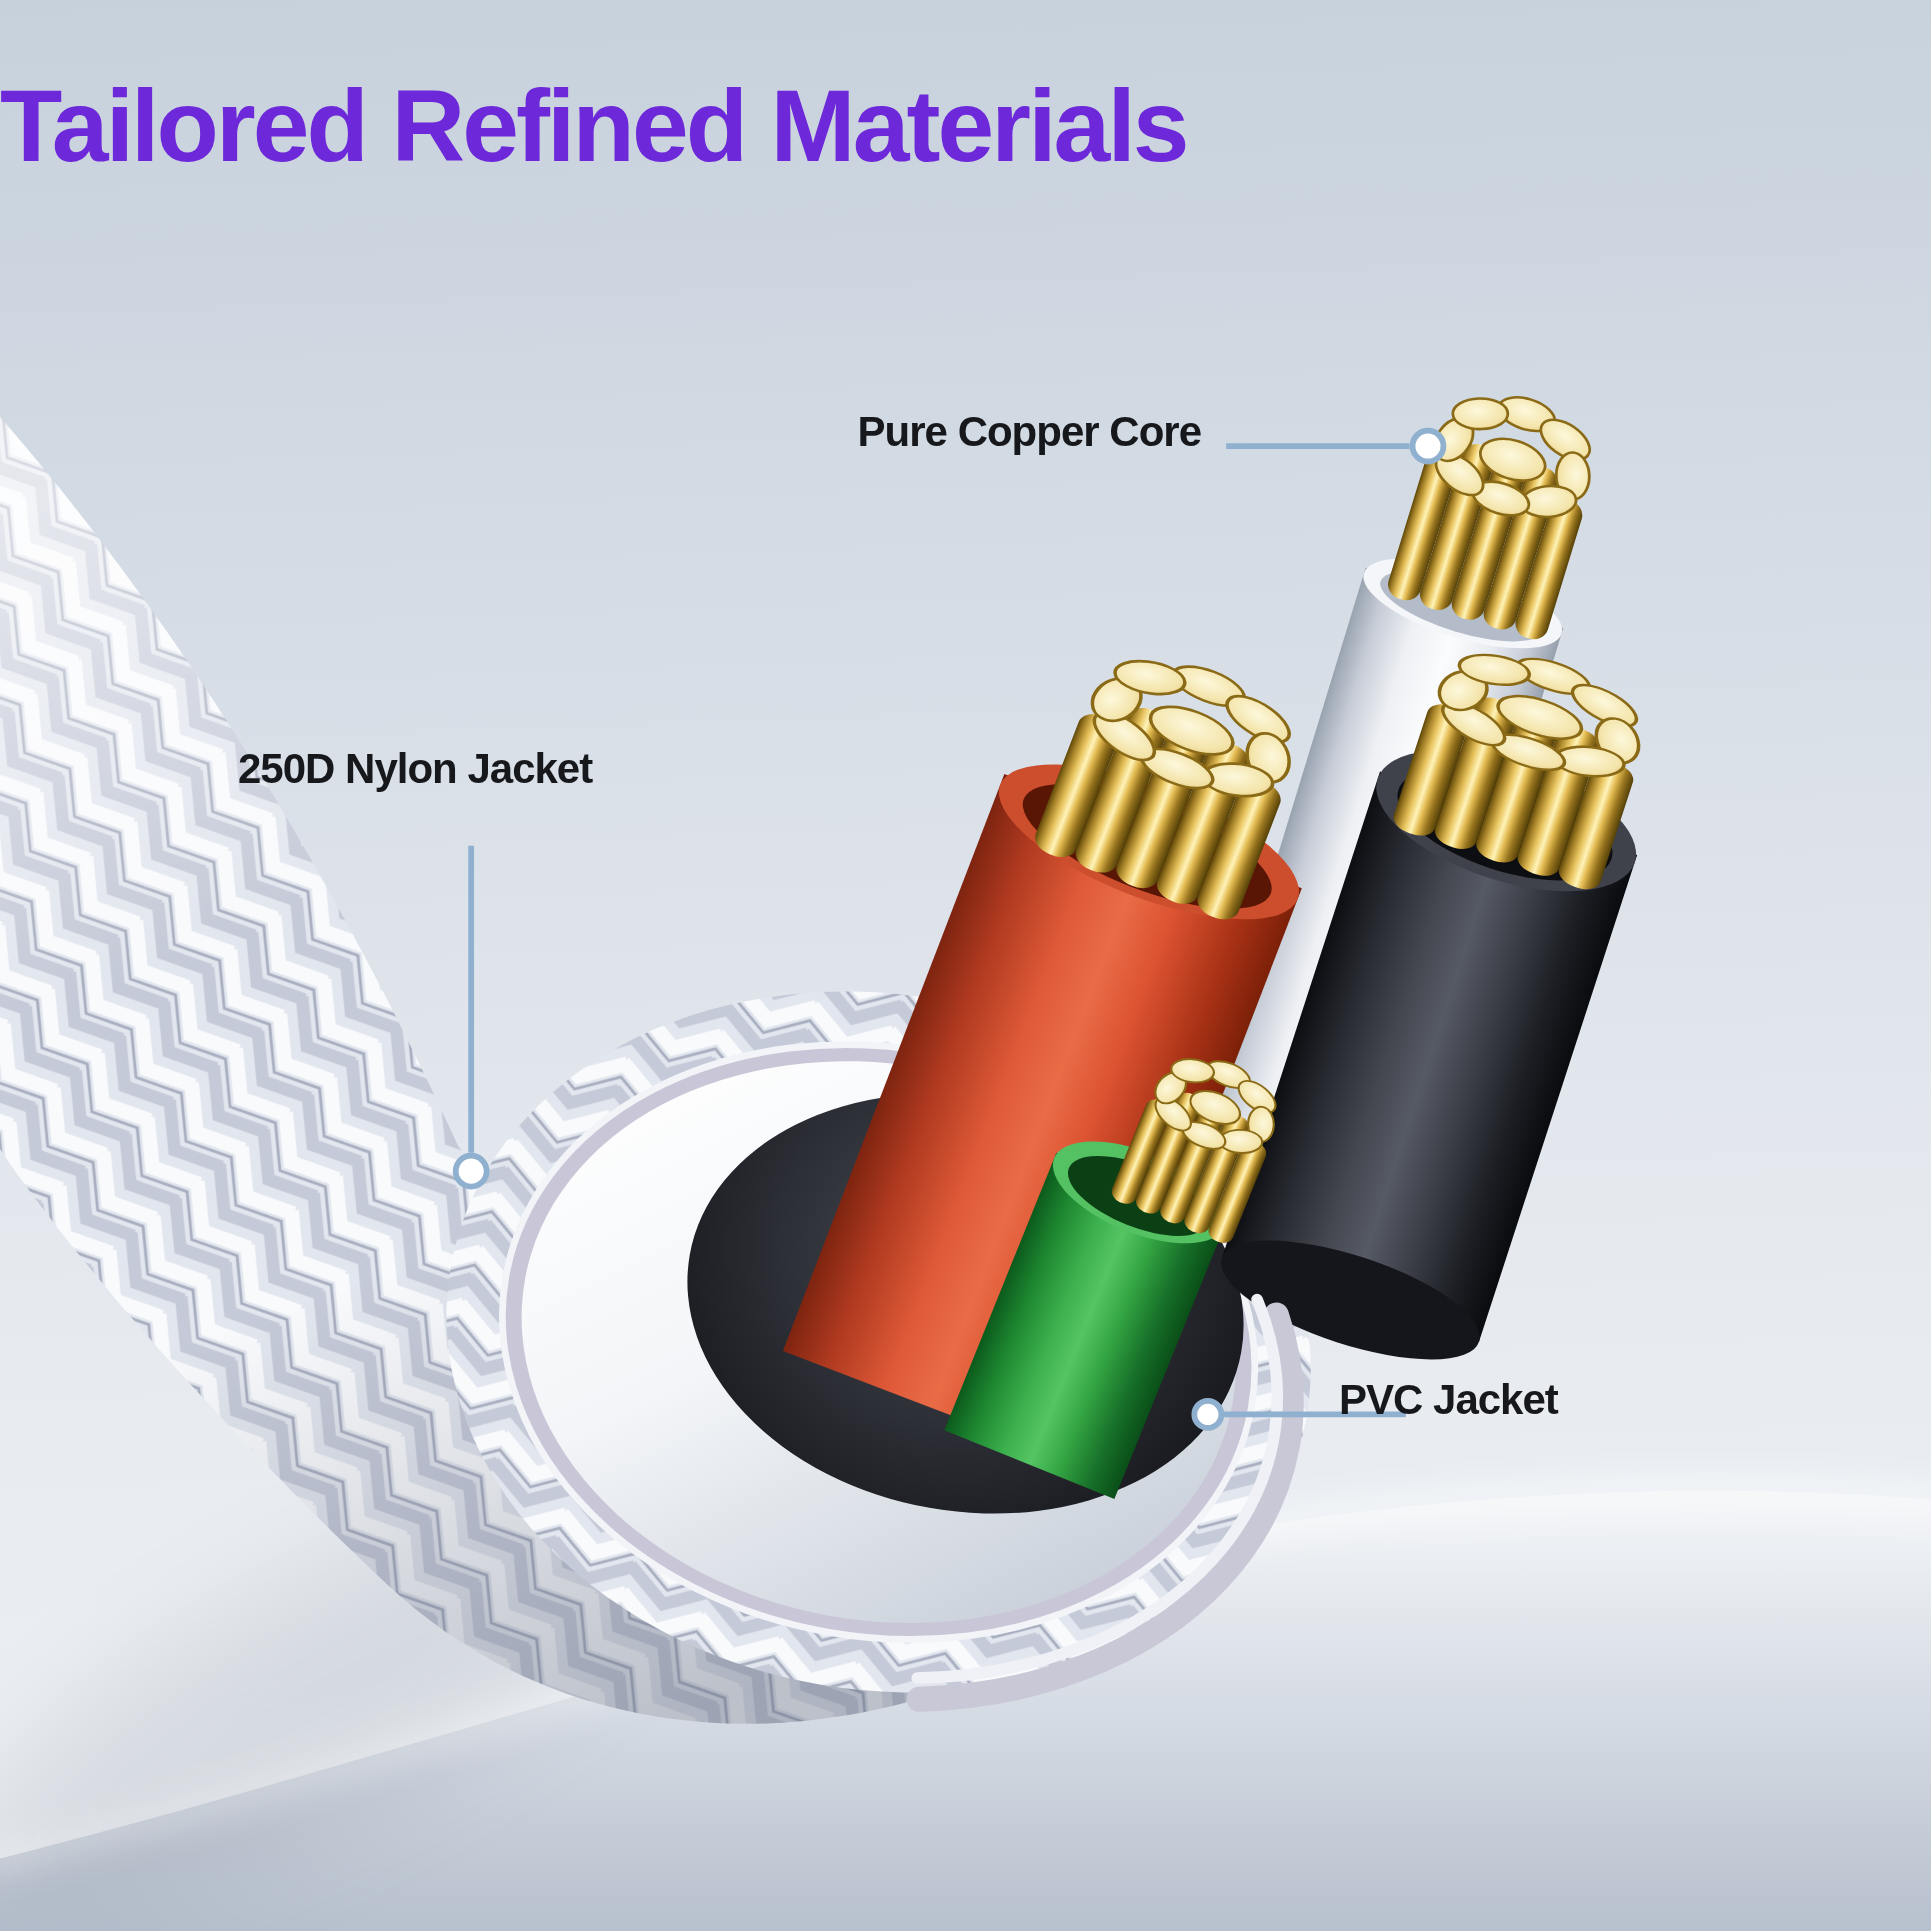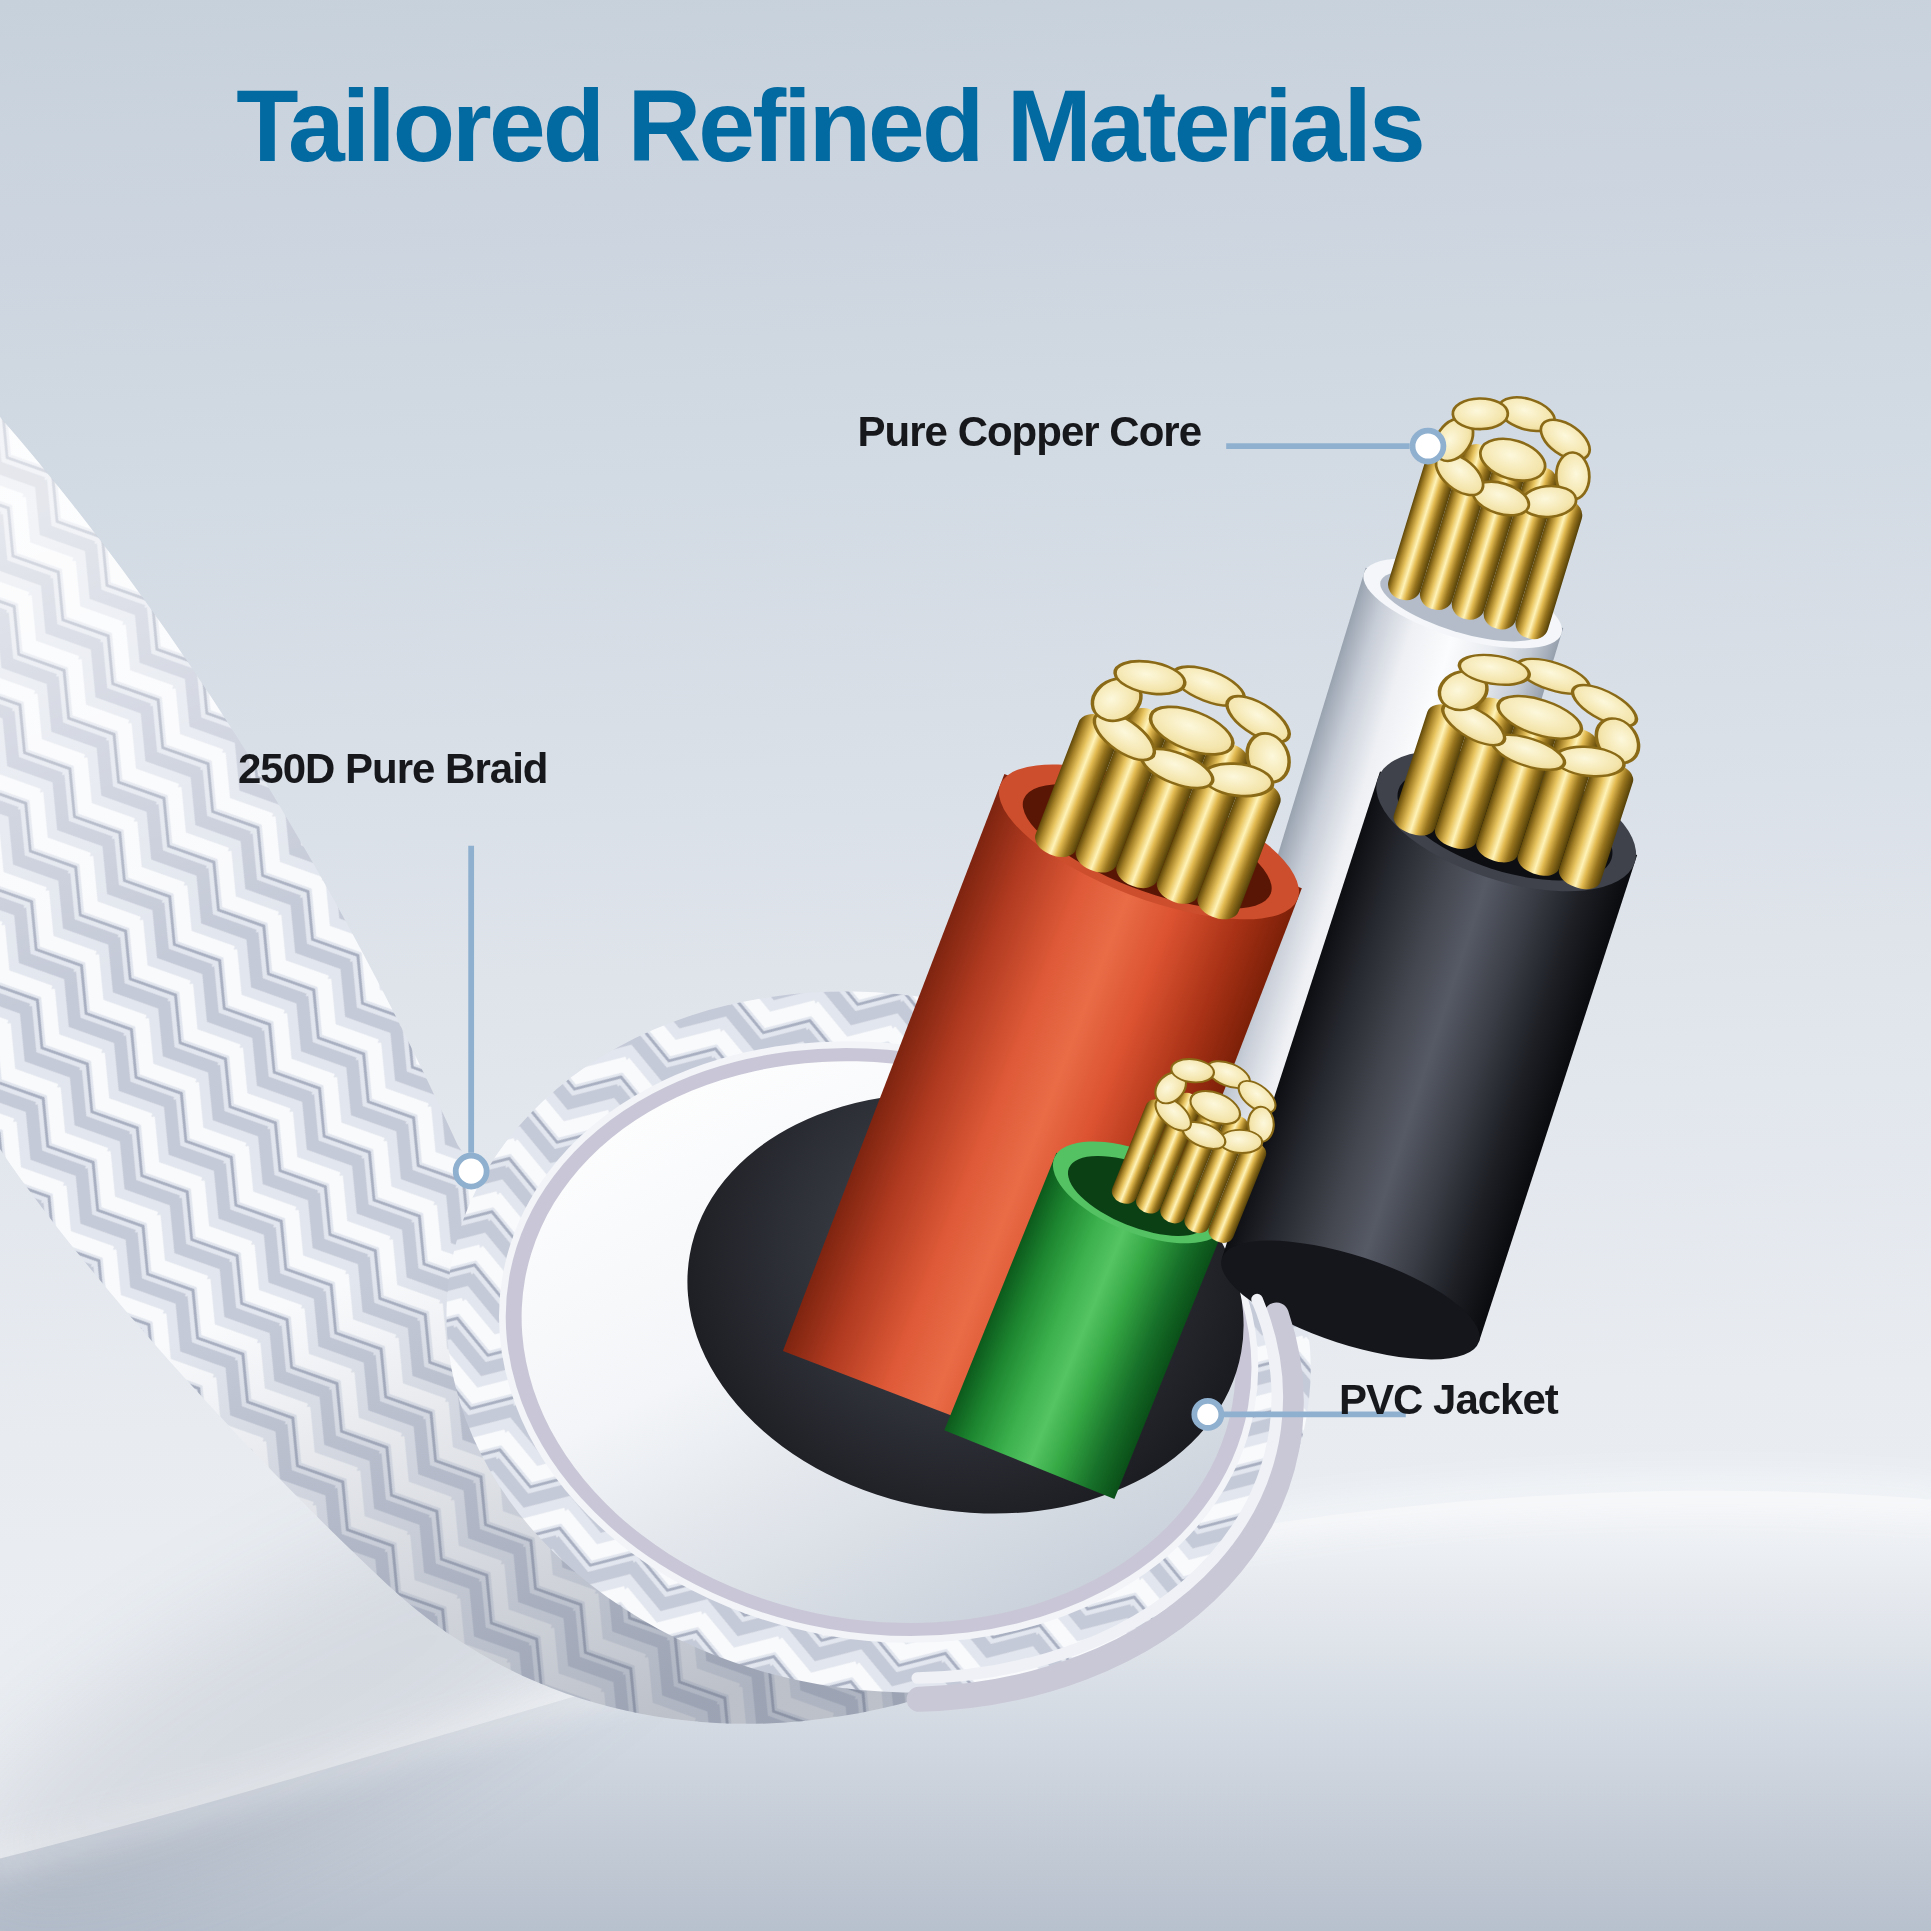--- a/index.html
+++ b/index.html
@@ -3,22 +3,22 @@
 <meta charset="utf-8">
 <style>
   html,body{margin:0;padding:0;}
   body{
     width:1931px;height:1931px;position:relative;overflow:hidden;
     background:linear-gradient(178deg,#c7d1dc 0%,#d2dae3 25%,#dfe4eb 50%,#e8ecf1 72%,#edf0f4 100%);
     font-family:"Liberation Sans",sans-serif;
   }
   #scene{position:absolute;left:0;top:0;width:1931px;height:1931px;}
   .page-title{
-    position:absolute;left:0;top:68px;width:1659px;text-align:center;
-    font-size:102px;font-weight:700;letter-spacing:-2.9px;color:#0369a1;
+    position:absolute;left:0;top:68px;width:1659px;text-align:left;
+    font-size:102px;font-weight:700;letter-spacing:-2.9px;color:#6d28d9;
   }
   .callout-label{
     position:absolute;font-size:42px;font-weight:700;letter-spacing:-1px;
     color:#17181b;line-height:1.38;white-space:nowrap;
   }
   #label-copper{right:730px;top:403px;}
   #label-braid{left:238px;top:740px;}
   #label-jacket{left:1339px;top:1371px;}
 </style>
 </head>
@@ -214,15 +214,15 @@
     </g>
     <g>
       <line x1="1267" y1="1465" x2="1456" y2="1465"></line>
       <circle cx="1251" cy="1465" r="14" fill="#ffffff"></circle>
     </g>
   </g>
 </svg>
 
 <div class="page-title">Tailored Refined Materials</div>
 <div class="callout-label" id="label-copper">Pure Copper Core</div>
-<div class="callout-label" id="label-braid">250D Pure Braid</div>
+<div class="callout-label" id="label-braid">250D Nylon Jacket</div>
 <div class="callout-label" id="label-jacket">PVC Jacket</div>
 
 
 </body></html>

